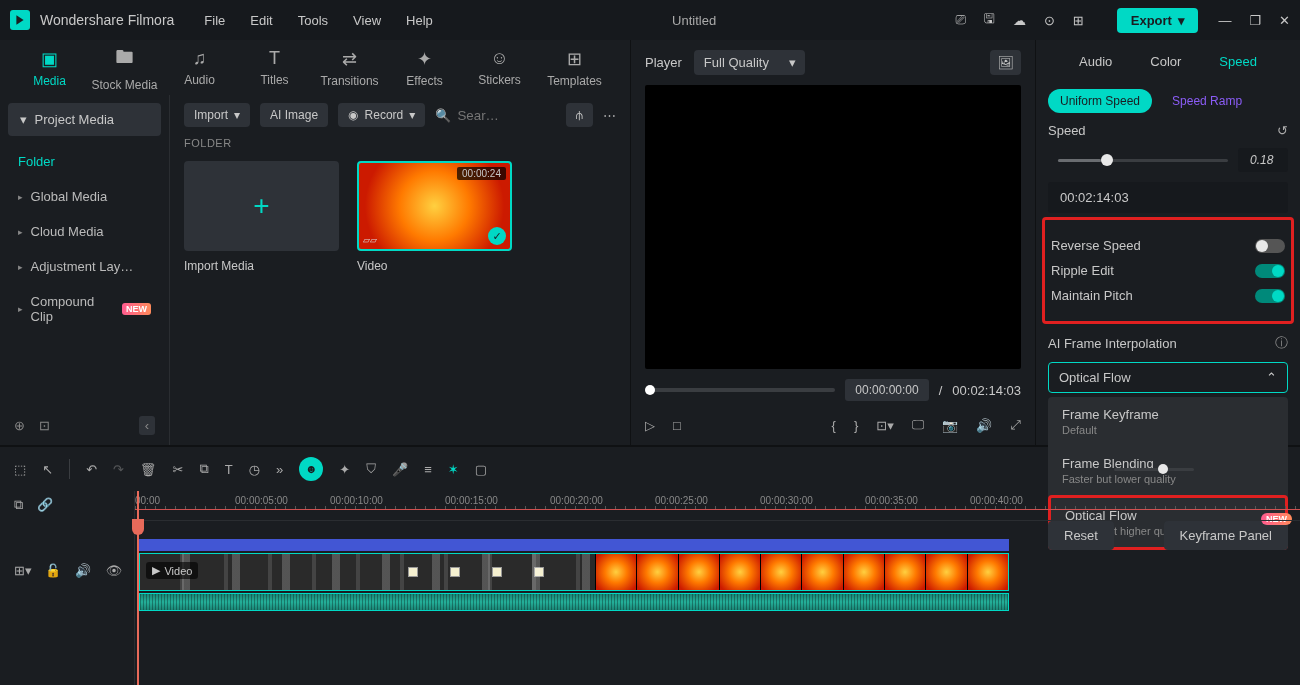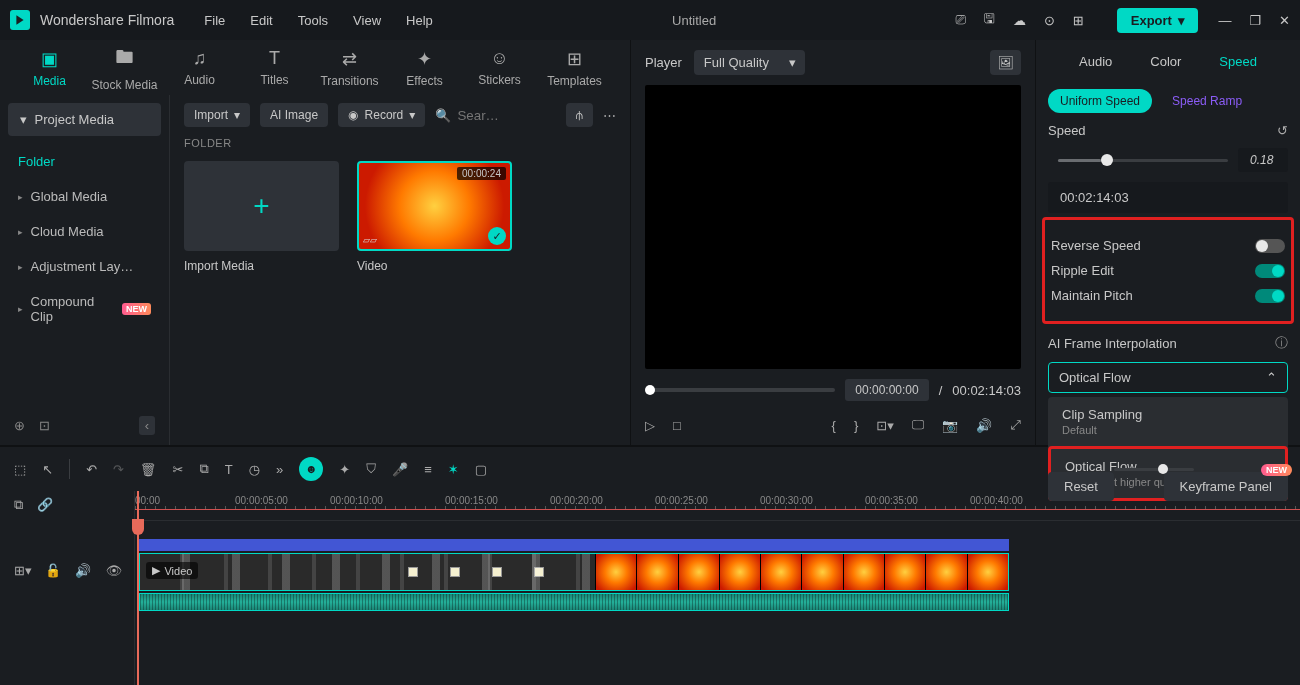--- a/index.html
+++ b/index.html
@@ -353,22 +353,26 @@
       <div class="prop-row">
           <span class="prop-label">AI Frame Interpolation</span>
           <span style="color:#888">ⓘ</span>
         </div>
       <div class="interp-select">
           <span>Optical Flow</span>
           <span>⌃</span>
         </div>
       <div class="interp-dropdown">
         <div class="interp-opt">
-            <div>Clip Sampling</div>
+            <div>Frame Keyframe</div>
             <div class="sub">Default</div>
+          </div>
+        <div class="interp-opt">
+            <div>Frame Blending</div>
+            <div class="sub">Faster but lower quality</div>
           </div>
         <div class="interp-opt highlighted">
             <div>Optical Flow</div>
             <div class="sub">Slower but higher quality</div>
           </div>
       </div>
 
       <div class="props-footer">
         <div class="footer-btn">Reset</div>
         <div class="footer-btn right"><span>Keyframe Panel</span><span class="new-pill">NEW</span></div>

